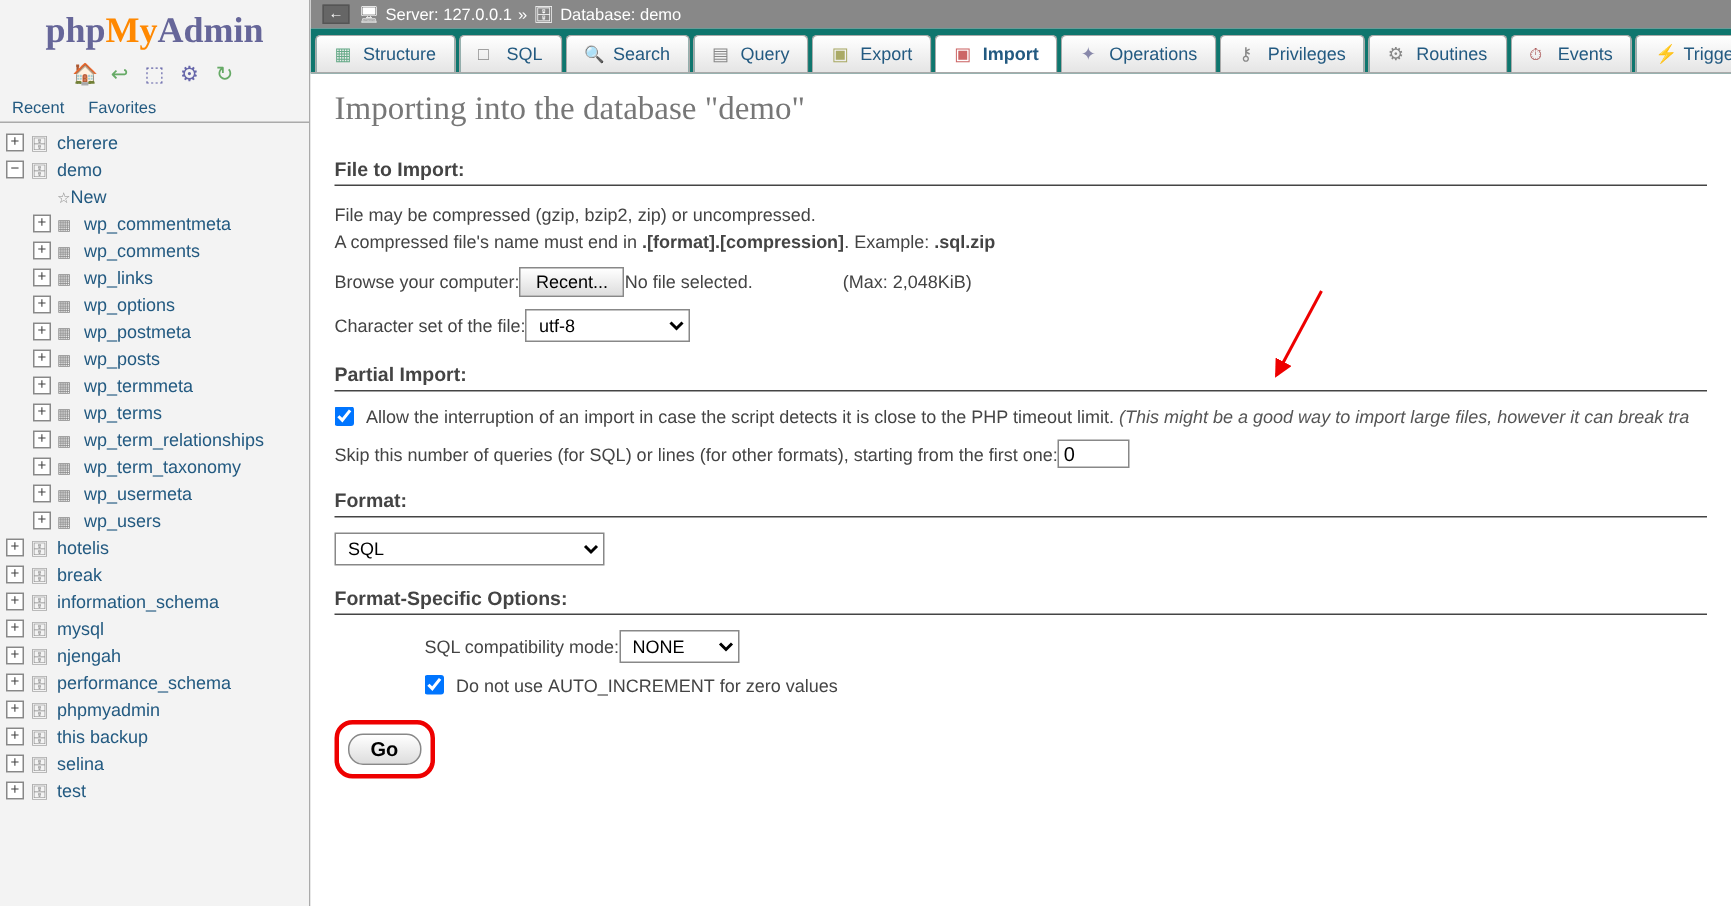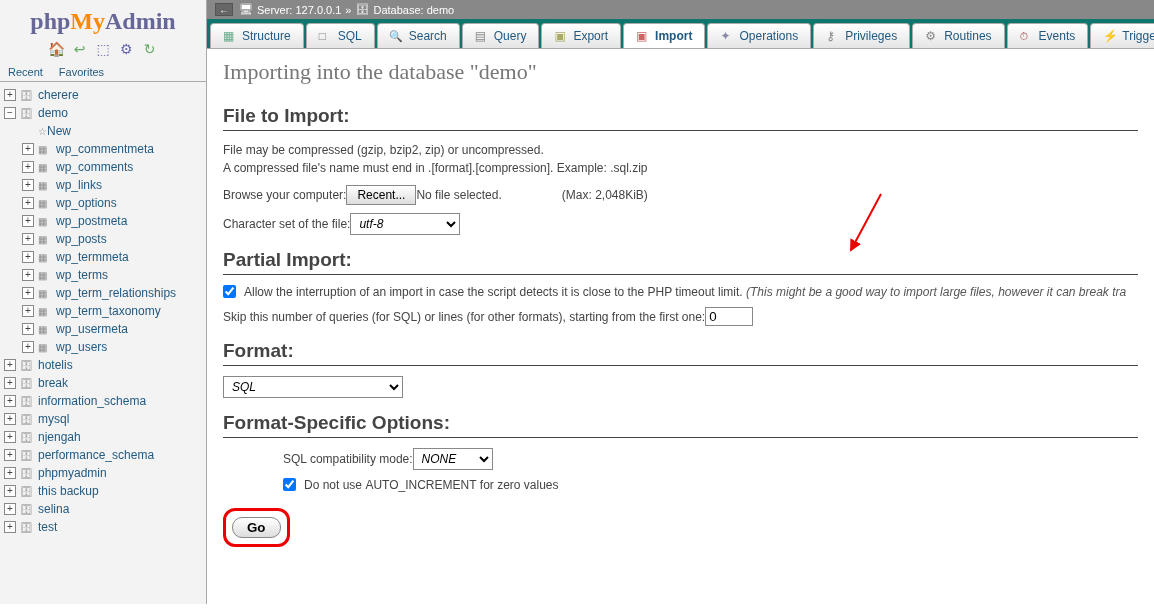--- a/index.html
+++ b/index.html
@@ -38,27 +38,27 @@
 .ico-query::before { content: "▤"; color: #888; }
 .ico-export::before { content: "▣"; color: #aa6; }
 .ico-import::before { content: "▣"; color: #c66; }
 .ico-ops::before { content: "✦"; color: #88a; }
 .ico-privs::before { content: "⚷"; color: #888; }
 .ico-rout::before { content: "⚙"; color: #888; }
 .ico-events::before { content: "⏱"; color: #a55; font-size: 11px; }
 .ico-trig::before { content: "⚡"; color: #888; }
 .content { padding: 10px 16px; overflow-y: auto; flex: 1; }
 .page-title { font-family: Georgia, serif; font-size: 22px; color: #777; font-weight: normal; margin-bottom: 20px; }
-.section-title { font-weight: bold; color: #444; font-size: 19px; border-bottom: 1px solid #444; padding-bottom: 3px; margin: 14px 0 10px; }
+.section-title { font-weight: bold; color: #444; font-size: 13px; border-bottom: 1px solid #444; padding-bottom: 3px; margin: 14px 0 10px; }
 .desc { color: #444; font-size: 12px; line-height: 1.5; margin-bottom: 8px; }
-.desc b { font-weight: normal; }
+.desc b { font-weight: bold; }
 .row { margin: 8px 0; color: #444; display: flex; align-items: center; }
 .browse-btn { background: linear-gradient(#fff,#ddd); border: 1px solid #888; padding: 2px 10px; cursor: pointer; font-size: 12px; }
 .max { margin-left: 60px; color: #444; }
-select { background: #fff; border: 1px solid #888; padding: 2px 4px; font-size: 12px; min-width: 110px; font-style: italic; }
+select { background: #fff; border: 1px solid #888; padding: 2px 4px; font-size: 12px; min-width: 110px; }
 input[type=number] { width: 48px; padding: 1px 3px; border: 1px solid #888; }
 .italic { font-style: italic; color: #555; }
 .checkbox-row { display: flex; align-items: flex-start; gap: 8px; margin: 8px 0; color: #444; }
 .indent-block { margin-left: 60px; }
 .go-wrap { border: 3px solid #e00; display: inline-block; padding: 6px; border-radius: 12px; margin-top: 8px; }
 .go-btn { background: linear-gradient(#fff,#ddd); border: 1px solid #888; border-radius: 10px; padding: 2px 14px; font-weight: bold; cursor: pointer; }
 .arrow-svg { position: absolute; left: 640px; top: 143px; pointer-events: none; }
 .smallcaps { font-variant: small-caps; }
 </style>
 </head>

